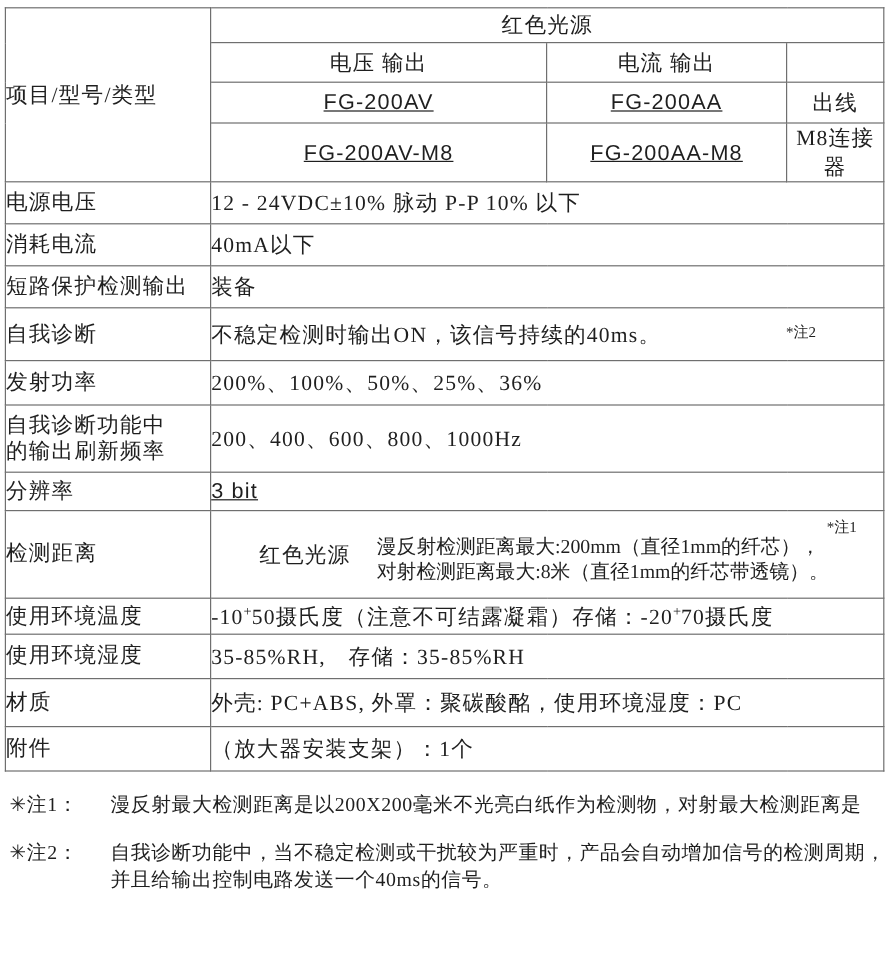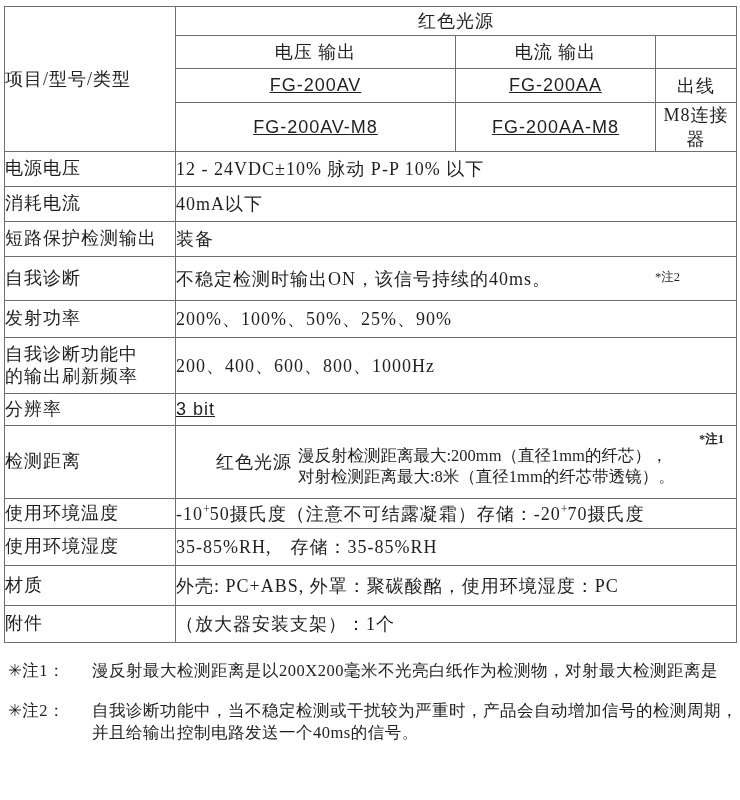--- a/index.html
+++ b/index.html
@@ -34,25 +34,25 @@
   .c-value { padding-left:26px; }
   .c-value-tight { padding-left:12px; }
   .resolution { font-size:19px; letter-spacing:0; }
 
   td.rel { position:relative; }
   .note-ref {
     position:absolute; font-size:12.5px; letter-spacing:0;
     white-space:nowrap;
   }
   .note-ref.n2 { right:56px; top:12px; }
-  .note-ref.n1 { right:12px; top:5px;font-weight:bold; }
+  .note-ref.n1 { right:22px; top:5px; }
 
   .det-flex { display:flex; align-items:center; padding-left:40px; }
   .det-sub { font-size:18px; flex:none; }
-  .det-desc { font-size:16.5px; letter-spacing:0; line-height:1.3; margin-left:6px; padding-top:8px; }
+  .det-desc { font-size:16.5px; letter-spacing:0; line-height:1.3; margin-left:22px; padding-top:8px; }
 
   .sup { font-size:12px; vertical-align:7px; letter-spacing:0; }
 
   .footnotes { margin-top:17px; }
   .footnote { display:flex; margin:0 0 19px 8px; font-size:16.5px; letter-spacing:0.5px; line-height:1.3; }
   .fn-marker { width:84px; flex:none; }
   .fn-text { flex:1; }
 </style>
 </head>
 <body>
@@ -100,21 +100,21 @@
   </tr>
   <tr class="h44">
     <td class="c-label">自我诊断</td>
     <td colspan="3" class="c-value rel">
       <span>不稳定检测时输出ON，该信号持续的40ms。</span>
       <span class="note-ref n2">*注2</span>
     </td>
   </tr>
   <tr class="h37">
     <td class="c-label">发射功率</td>
-    <td colspan="3" class="c-value">200%、100%、50%、25%、90%</td>
+    <td colspan="3" class="c-value">200%、100%、50%、25%、36%</td>
   </tr>
   <tr class="h56">
     <td class="c-label">
       <div>自我诊断功能中</div>
       <div>的输出刷新频率</div>
     </td>
     <td colspan="3" class="c-value">200、400、600、800、1000Hz</td>
   </tr>
   <tr class="h32">
     <td class="c-label">分辨率</td>

